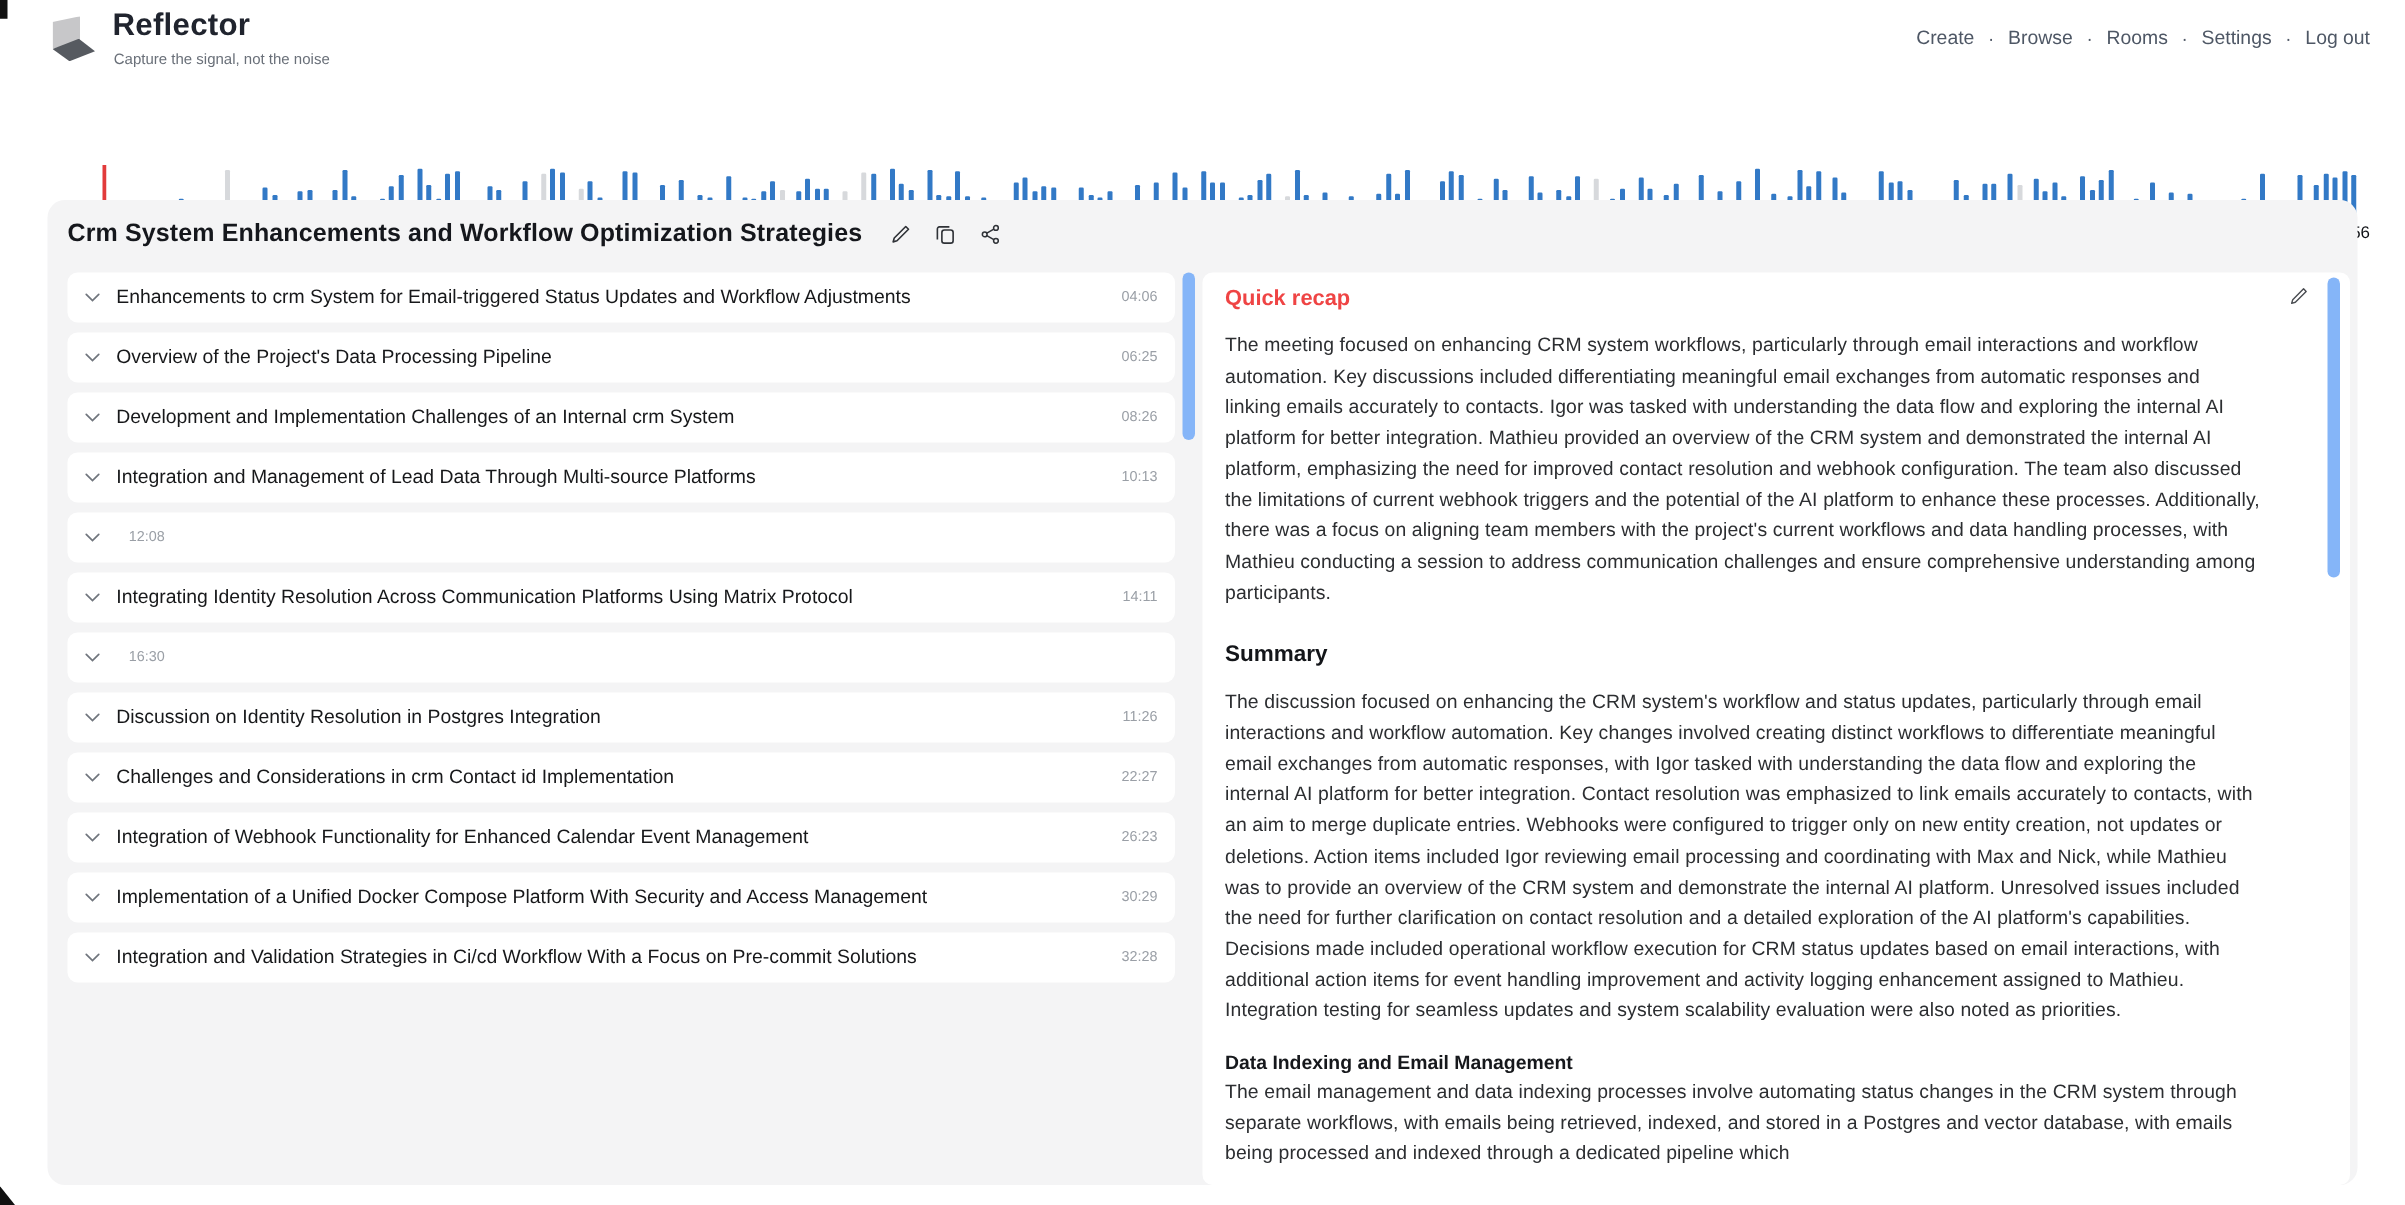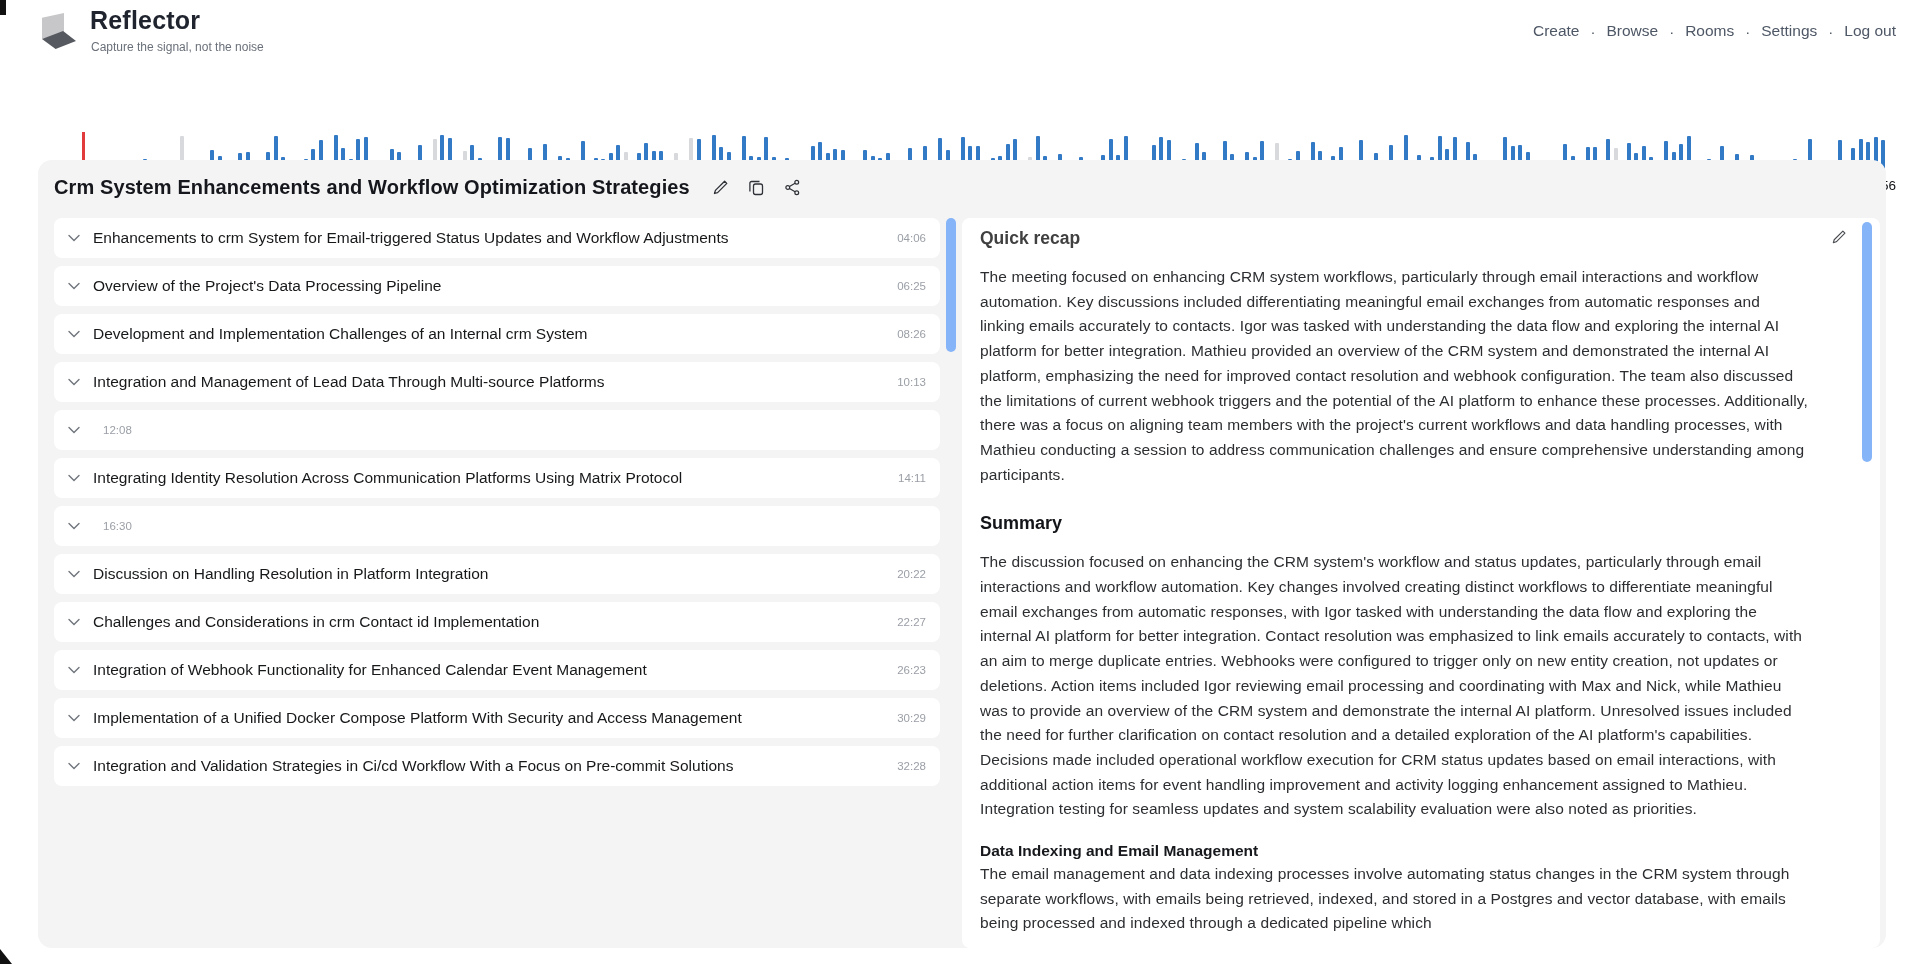--- a/index.html
+++ b/index.html
@@ -62,21 +62,21 @@
   .list-scrollbar { position:absolute; left:908px; top:58px; width:10px; height:134px;
     background:#85b5f8; border-radius:5px; cursor:pointer; }
 
   
   .details-card { position:absolute; left:924px; top:58px; width:918px; height:730px;
     background:#ffffff; border-radius:8px; overflow:hidden; }
   .details-content { position:absolute; left:18px; top:10px; width:828px; }
   .details-edit { position:absolute; right:32px; top:10px; }
   .details-scrollbar { position:absolute; right:8px; top:4px; width:10px; height:240px;
     background:#85b5f8; border-radius:5px; cursor:pointer; }
-  .section-heading { font-size:17.5px; font-weight:700; color:#404040; margin-bottom:16px; }
+  .section-heading { font-size:17.5px; font-weight:700; color:#ef4444; margin-bottom:16px; }
   .body-text { font-size:15.5px; line-height:24.7px; color:#2c2e31; letter-spacing:0.1px; }
   .summary-heading { font-size:18px; font-weight:700; color:#131519; margin:26px 0 16px 0; }
   .sub-heading { font-size:15.5px; font-weight:700; color:#16181c; margin-top:20px; margin-bottom:2px; }
 </style>
 </head>
 <body>
 
 <div class="artifact-tl"></div>
 <div class="artifact-bl"></div>
 
@@ -424,22 +424,22 @@
           </svg>
         </span>
       <span class="topic-time">16:30</span>
     </div>
     <div class="topic-row">
       <span class="topic-chevron">
           <svg width="12" height="8" viewBox="0 0 12 8" fill="none" stroke="#70757d" stroke-width="1.4" stroke-linecap="round">
             <polyline points="1,1.5 6,6.5 11,1.5"></polyline>
           </svg>
         </span>
-      <span class="topic-label">Discussion on Handling Resolution in Platform Integration</span>
-      <span class="topic-time">20:22</span>
+      <span class="topic-label">Discussion on Identity Resolution in Postgres Integration</span>
+      <span class="topic-time">11:26</span>
     </div>
     <div class="topic-row">
       <span class="topic-chevron">
           <svg width="12" height="8" viewBox="0 0 12 8" fill="none" stroke="#70757d" stroke-width="1.4" stroke-linecap="round">
             <polyline points="1,1.5 6,6.5 11,1.5"></polyline>
           </svg>
         </span>
       <span class="topic-label">Challenges and Considerations in crm Contact id Implementation</span>
       <span class="topic-time">22:27</span>
     </div>

